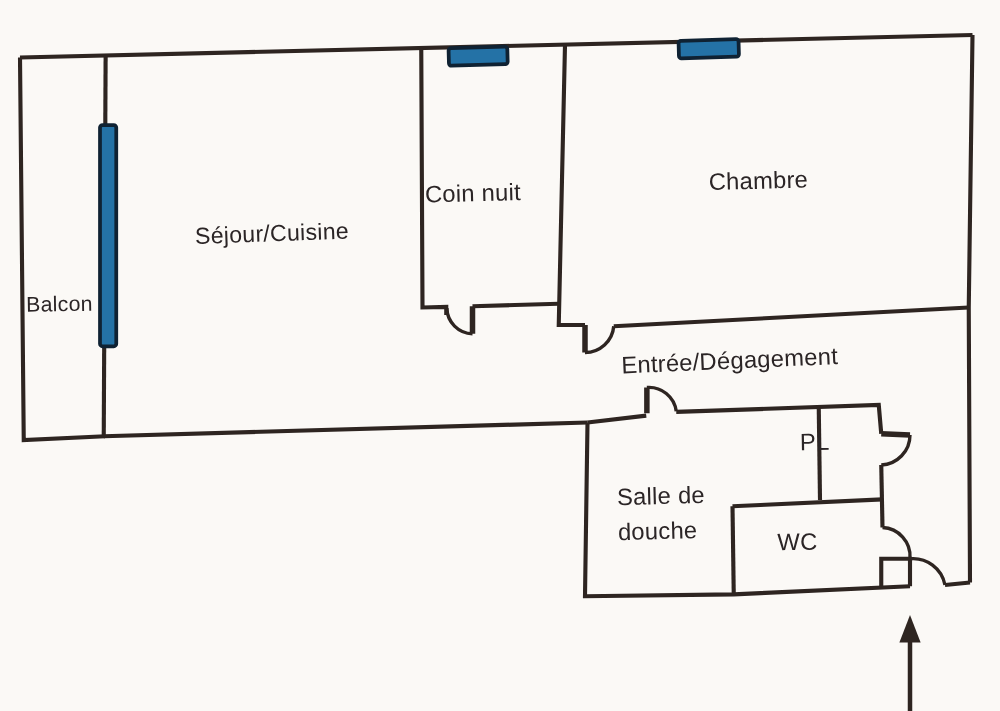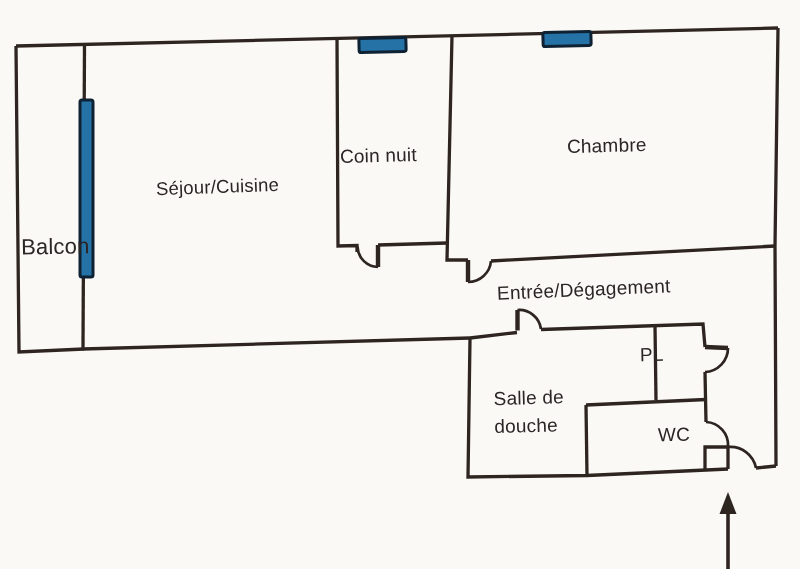--- a/index.html
+++ b/index.html
@@ -80,28 +80,28 @@
     <rect class="window" x="359" y="38" width="47" height="14" rx="2" transform="rotate(-1.6 382 45)"></rect>
     <rect class="window" x="543" y="32" width="48" height="14" rx="2" transform="rotate(-1.6 567 39)"></rect>
     <rect class="window" x="80" y="100" width="13" height="177" rx="2"></rect>
 
     <g>
       <line class="arrowline" x1="728" y1="569" x2="728" y2="512"></line>
       <polygon class="arrowhead" points="728,492 719.5,514 736.5,514"></polygon>
     </g>
   </svg>
 
-  <div class="room-label" style="left:21px;top:234px;font-size:22px;transform:rotate(-1deg);">Balcon</div>
+  <div class="room-label" style="left:21px;top:234px;font-size:17px;transform:rotate(-1deg);">Balcon</div>
 
   <div class="room-label" style="left:156px;top:176px;font-size:18.5px;transform:rotate(-2deg);">Séjour/Cuisine</div>
 
   <div class="room-label" style="left:340px;top:145px;transform:rotate(-1.5deg);">Coin nuit</div>
 
   <div class="room-label" style="left:567px;top:135px;transform:rotate(-1.5deg);">Chambre</div>
 
   <div class="room-label" style="left:497px;top:279px;transform:rotate(-2.5deg);">Entrée/Dégagement</div>
 
   <div class="room-label wrap" style="left:494px;top:384px;width:86px;transform:rotate(-1.5deg);">Salle de douche</div>
 
-  <div class="room-label" style="left:658px;top:424px;transform:rotate(-1deg);text-align:right;">WC</div>
+  <div class="room-label" style="left:622px;top:424px;transform:rotate(-1deg);text-align:right;">WC</div>
 
   <div class="room-label" style="left:640px;top:344px;transform:rotate(-1deg);">PL</div>
 </div>
 
 </body></html>

